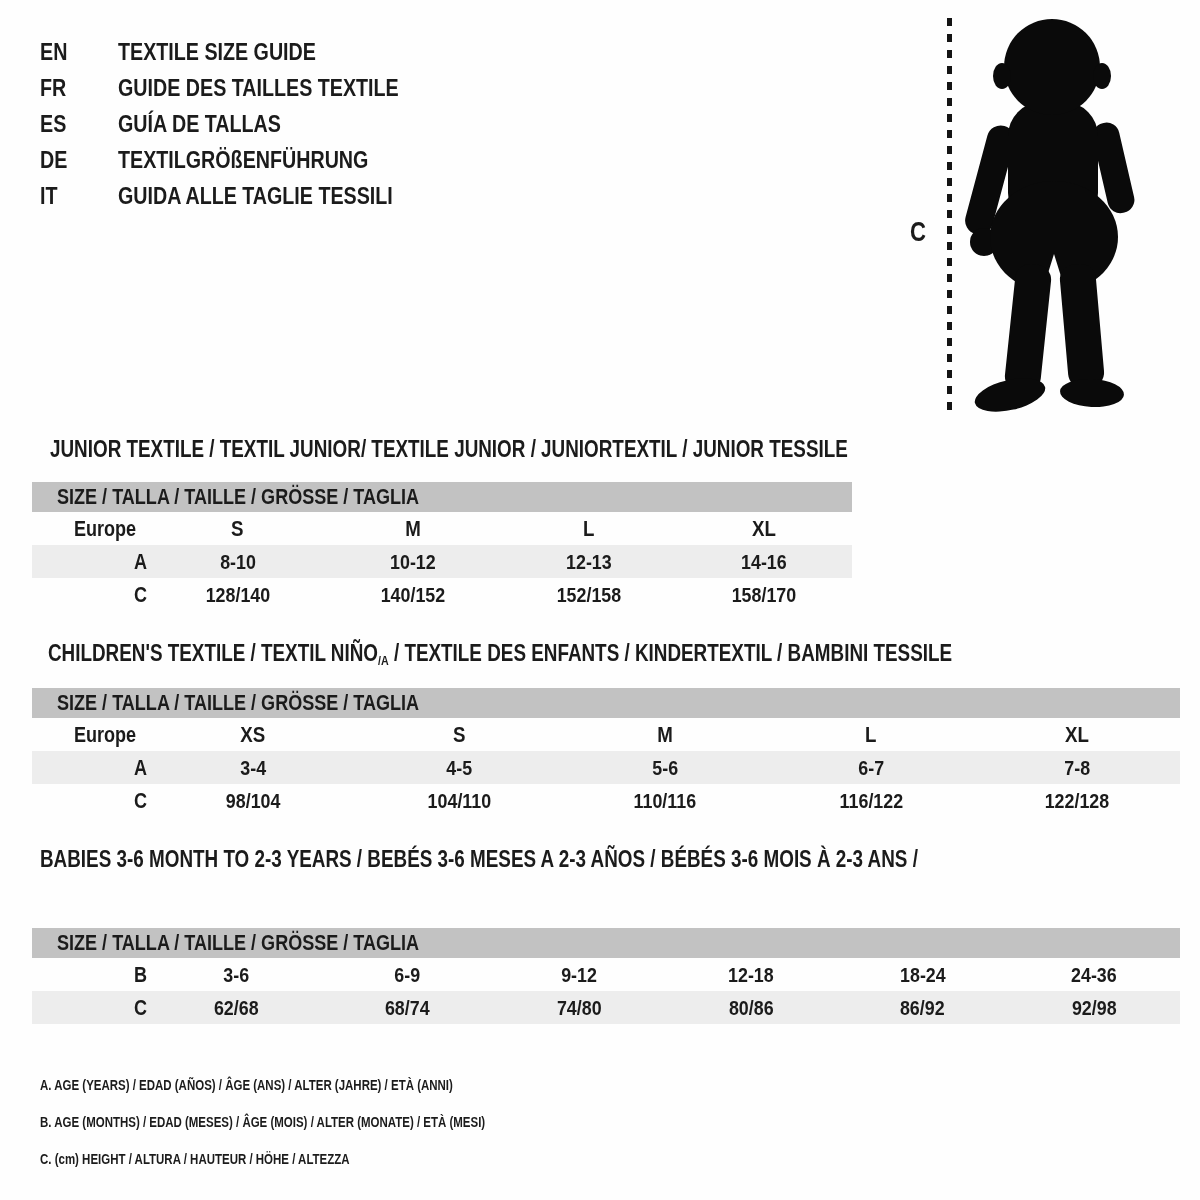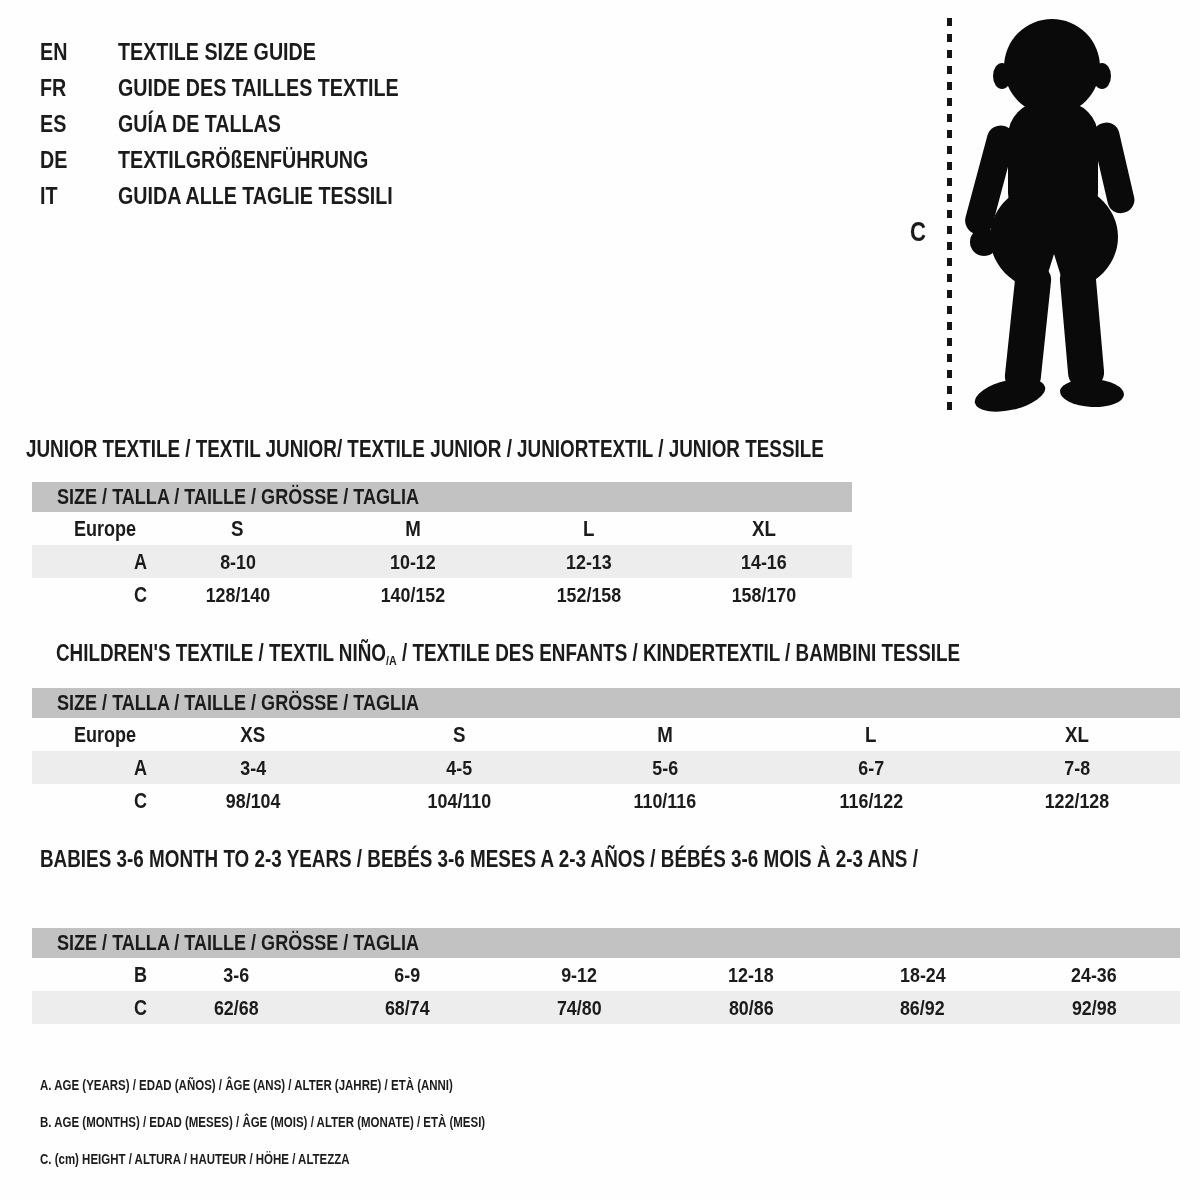--- a/index.html
+++ b/index.html
@@ -97,21 +97,21 @@
       <rect x="50" y="252" width="36" height="128" rx="15" transform="rotate(6 68 316)"></rect>
       <rect x="104" y="252" width="36" height="124" rx="15" transform="rotate(-5 122 314)"></rect>
       <ellipse cx="50" cy="383" rx="36" ry="15" transform="rotate(-13 50 383)"></ellipse>
       <ellipse cx="132" cy="381" rx="32" ry="14" transform="rotate(3 132 381)"></ellipse>
       <circle cx="92" cy="55" r="48"></circle>
       <ellipse cx="42" cy="64" rx="9" ry="13"></ellipse>
       <ellipse cx="142" cy="64" rx="9" ry="13"></ellipse>
     </g>
   </svg>
 
-  <div class="sec-title" style="left:26px; top:436px;">
+  <div class="sec-title" style="left:50px; top:436px;">
     <span class="cond">JUNIOR TEXTILE / TEXTIL JUNIOR/ TEXTILE JUNIOR / JUNIORTEXTIL / JUNIOR TESSILE</span>
   </div>
   <div class="size-table" style="left:32px; top:482px; width:820px;">
     <div class="thead">
       <span class="cond">SIZE / TALLA / TAILLE / GRÖSSE / TAGLIA</span>
     </div>
     <div class="trow cols4 sizes">
       <div class="cell rowlabel"><span class="cond">Europe</span></div>
       <div class="cell"><span class="condc">S</span></div>
       <div class="cell"><span class="condc">M</span></div>
@@ -127,21 +127,21 @@
     </div>
     <div class="trow cols4">
       <div class="cell rowlabel"><span class="cond">C</span></div>
       <div class="cell"><span class="condc">128/140</span></div>
       <div class="cell"><span class="condc">140/152</span></div>
       <div class="cell"><span class="condc">152/158</span></div>
       <div class="cell"><span class="condc">158/170</span></div>
     </div>
   </div>
 
-  <div class="sec-title" style="left:56px; top:640px;">
+  <div class="sec-title" style="left:48px; top:640px;">
     <span class="cond"><span>CHILDREN'S TEXTILE / TEXTIL NIÑO</span><span class="sub">/A</span><span> / TEXTILE DES ENFANTS / KINDERTEXTIL / BAMBINI TESSILE</span></span>
   </div>
   <div class="size-table" style="left:32px; top:688px; width:1148px;">
     <div class="thead">
       <span class="cond">SIZE / TALLA / TAILLE / GRÖSSE / TAGLIA</span>
     </div>
     <div class="trow cols5 sizes">
       <div class="cell rowlabel"><span class="cond">Europe</span></div>
       <div class="cell"><span class="condc">XS</span></div>
       <div class="cell"><span class="condc">S</span></div>

